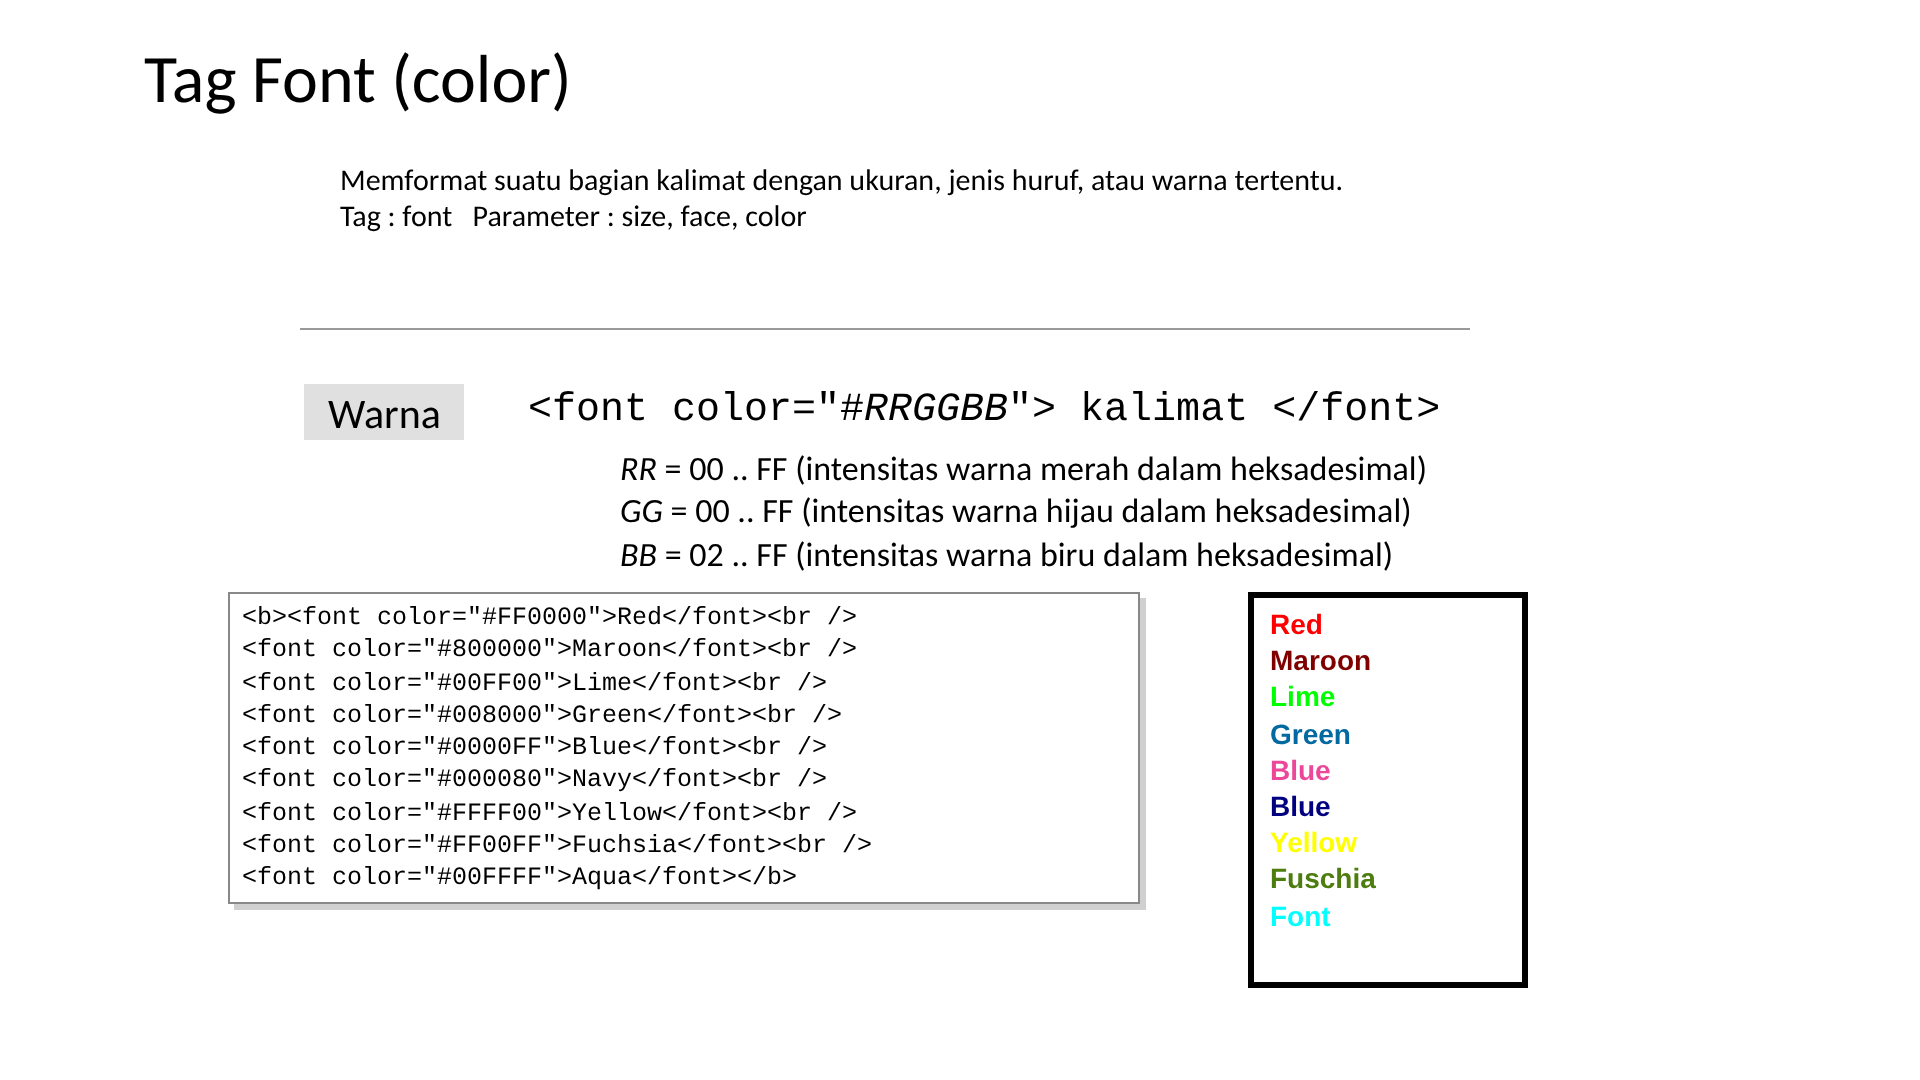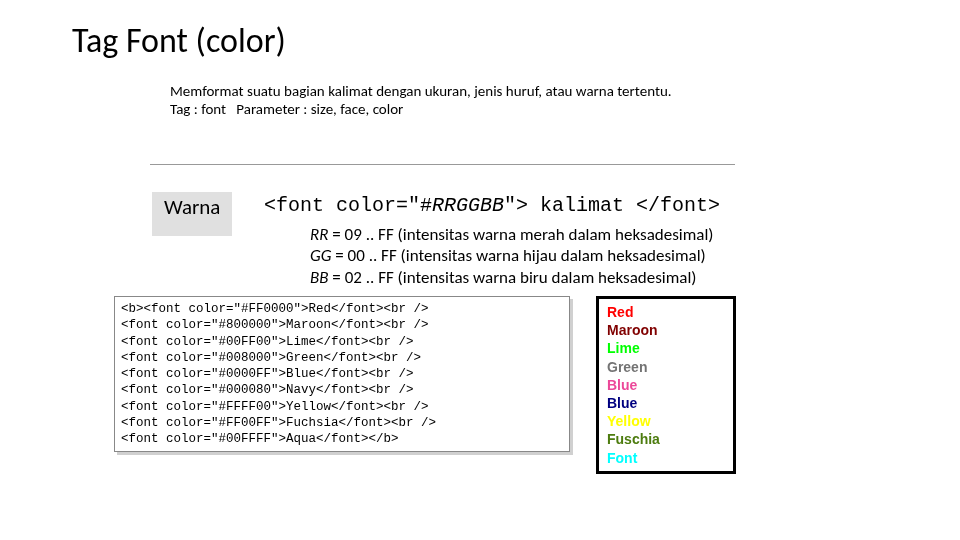--- a/index.html
+++ b/index.html
@@ -33,21 +33,21 @@
     left: 150px;
     width: 585px;
     height: 0;
     border-top: 1px solid #999;
   }
   .warna {
     position: absolute;
     top: 192px;
     left: 152px;
     background: #e0e0e0;
-    padding: 2px 12px 16px 12px;
+    padding: 2px 12px 0 12px;
     font-size: 21px;
   }
   .syntax {
     position: absolute;
     top: 194px;
     left: 264px;
     font-family: "Courier New", monospace;
     font-size: 20px;
   }
   .syntax .ital { font-style: italic; }
@@ -69,24 +69,24 @@
     box-shadow: 3px 3px 0 #d0d0d0;
     padding: 4px 6px;
     font-family: "Courier New", monospace;
     font-size: 12.5px;
     line-height: 1.3;
     white-space: nowrap;
   }
   .outbox {
     position: absolute;
     top: 296px;
-    left: 596px;
+    left: 624px;
     width: 140px;
     border: 3px solid #000;
-    padding: 4px 8px 4px 8px;
+    padding: 4px 8px 24px 8px;
     font-family: Arial, sans-serif;
     font-size: 14px;
     font-weight: bold;
     line-height: 1.3;
   }
   .outbox div { }
 </style>
 </head>
 <body>
 
@@ -99,40 +99,40 @@
 
 <div class="hr"></div>
 
 <div class="warna">Warna</div>
 
 <div class="syntax">
   <span>&lt;font color="#</span><span class="ital">RRGGBB</span><span>"&gt; kalimat &lt;/font&gt;</span>
 </div>
 
 <div class="explain">
-  <div><span class="ital">RR</span><span> = 09 .. FF (intensitas warna merah dalam heksadesimal)</span></div>
+  <div><span class="ital">RR</span><span> = 00 .. FF (intensitas warna merah dalam heksadesimal)</span></div>
   <div><span class="ital">GG</span><span> = 00 .. FF (intensitas warna hijau dalam heksadesimal)</span></div>
   <div><span class="ital">BB</span><span> = 02 .. FF (intensitas warna biru dalam heksadesimal)</span></div>
 </div>
 
 <div class="codebox">
   <div>&lt;b&gt;&lt;font color="#FF0000"&gt;Red&lt;/font&gt;&lt;br /&gt;</div>
   <div>&lt;font color="#800000"&gt;Maroon&lt;/font&gt;&lt;br /&gt;</div>
   <div>&lt;font color="#00FF00"&gt;Lime&lt;/font&gt;&lt;br /&gt;</div>
   <div>&lt;font color="#008000"&gt;Green&lt;/font&gt;&lt;br /&gt;</div>
   <div>&lt;font color="#0000FF"&gt;Blue&lt;/font&gt;&lt;br /&gt;</div>
   <div>&lt;font color="#000080"&gt;Navy&lt;/font&gt;&lt;br /&gt;</div>
   <div>&lt;font color="#FFFF00"&gt;Yellow&lt;/font&gt;&lt;br /&gt;</div>
   <div>&lt;font color="#FF00FF"&gt;Fuchsia&lt;/font&gt;&lt;br /&gt;</div>
   <div>&lt;font color="#00FFFF"&gt;Aqua&lt;/font&gt;&lt;/b&gt;</div>
 </div>
 
 <div class="outbox">
   <div style="color:#FF0000">Red</div>
   <div style="color:#800000">Maroon</div>
   <div style="color:#00FF00">Lime</div>
-  <div style="color:#737373">Green</div>
+  <div style="color:#0369a1">Green</div>
   <div style="color:#ec4899">Blue</div>
   <div style="color:#000080">Blue</div>
   <div style="color:#FFFF00">Yellow</div>
   <div style="color:#4d7c0f">Fuschia</div>
   <div style="color:#00FFFF">Font</div>
 </div>
 
 </body></html>

